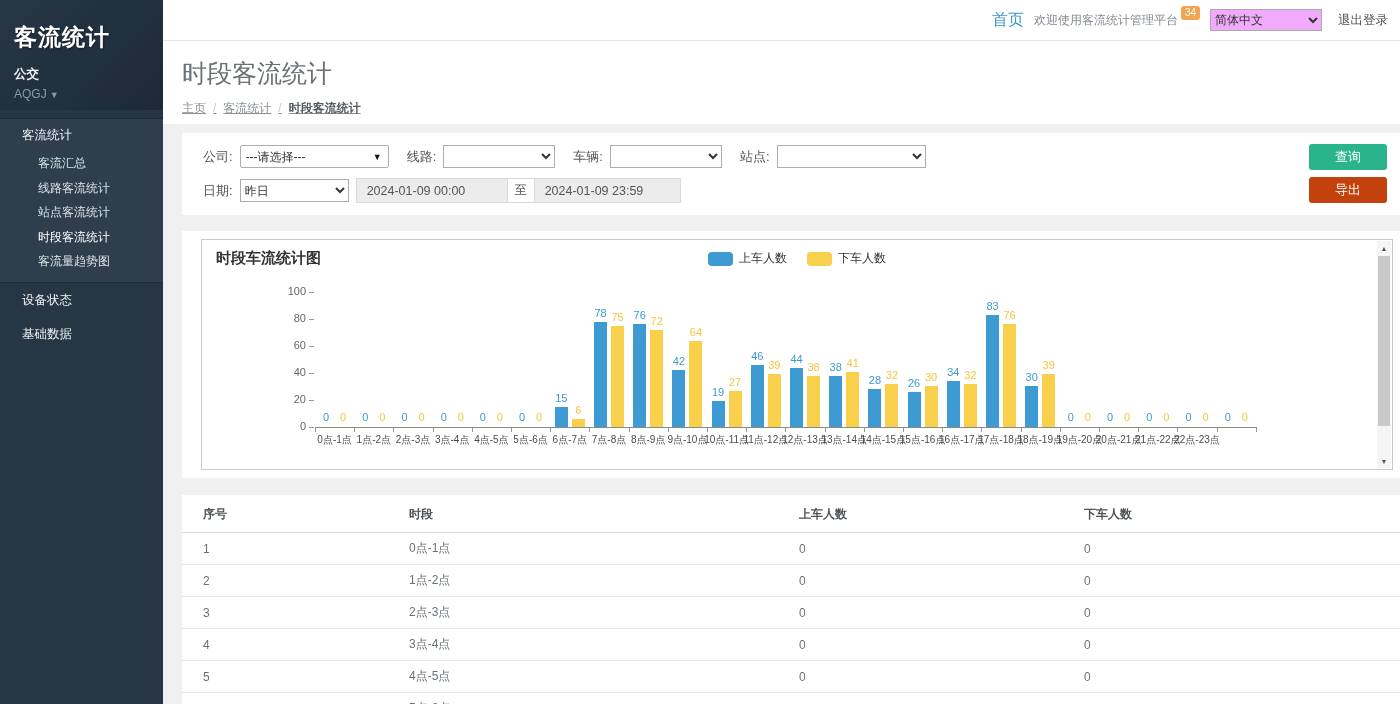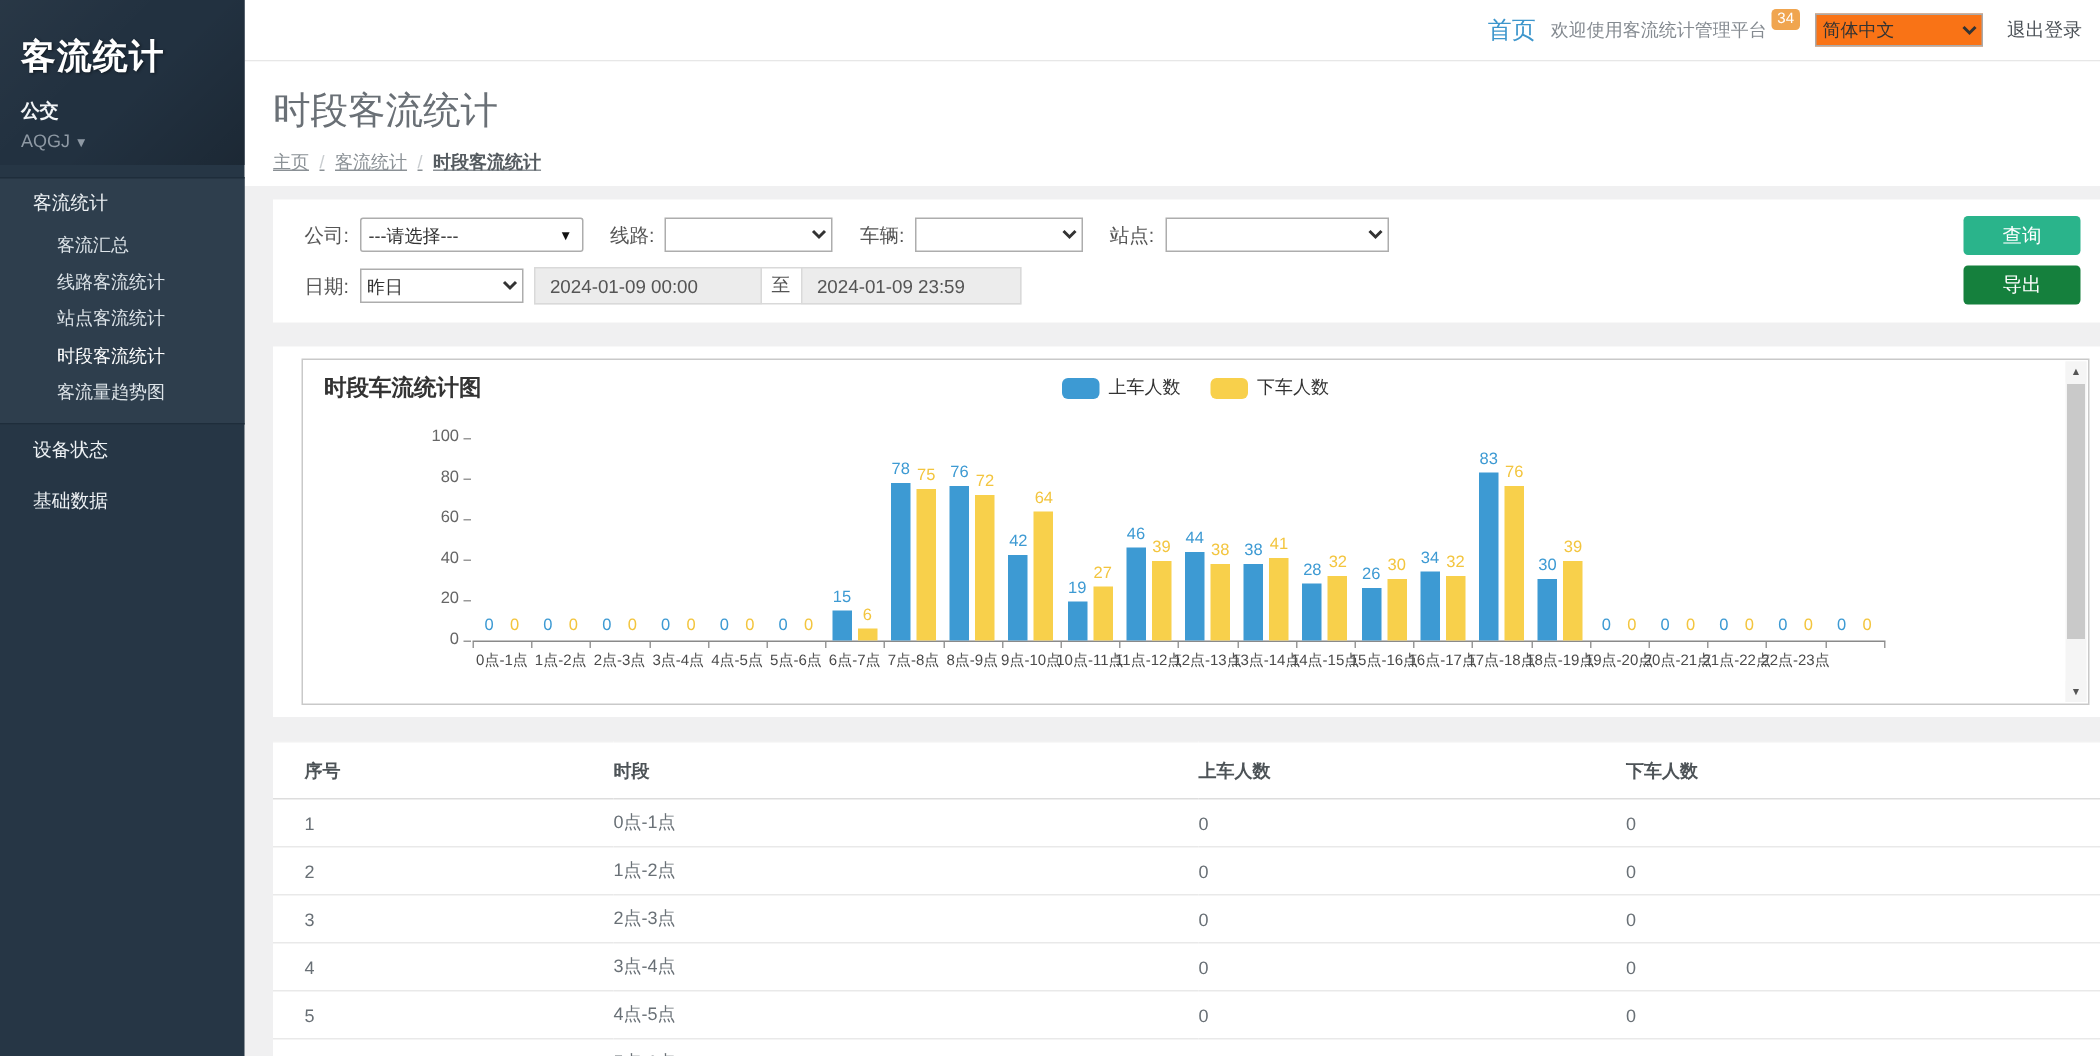--- a/index.html
+++ b/index.html
@@ -21,21 +21,21 @@
   .menu-section { height:32px; line-height:32px; padding-left:22px; font-size:12.5px; color:#eef2f5; cursor:pointer; }
   .submenu-item { height:24.5px; line-height:24.5px; padding-left:38px; font-size:12px; color:#dde4e9; cursor:pointer; white-space:nowrap; }
   .menu-item { height:34px; line-height:34px; padding-left:22px; font-size:12.5px; color:#eef2f5; cursor:pointer; }
 
   
   .main { position:absolute; left:163px; top:0; width:1237px; height:704px; }
   .topbar { height:41px; background:#fff; border-bottom:1px solid #e7e7e7; display:flex; align-items:center; justify-content:flex-end; padding-right:12px; }
   .home-link { font-size:16px; color:#3d96cc; margin-right:10px; cursor:pointer; }
   .welcome { font-size:12px; color:#848a90; }
   .badge { display:inline-block; background:#f0a54f; color:#fff; font-size:10px; line-height:10px; padding:2px 4px; border-radius:3px; transform:translateY(-7px); margin-left:3px; }
-  .lang-select { width:112px; height:22px; font-size:12px; color:#333; margin-left:10px; border:1px solid #aaa; background:#f97316; font-family:inherit; }
+  .lang-select { width:112px; height:22px; font-size:12px; color:#333; margin-left:10px; border:1px solid #aaa; background:#f0abfc; font-family:inherit; }
   .logout { font-size:12.5px; color:#4a5056; margin-left:16px; cursor:pointer; }
 
   .title-area { background:#fff; padding:16px 0 0 19px; height:83px; }
   .page-title { font-size:25px; font-weight:400; color:#6a7076; }
   .breadcrumb { margin-top:10px; font-size:12px; color:#8a9095;text-decoration:underline; }
   .crumb { color:#8a9095; cursor:pointer; }
   .crumb.current { color:#555b60; font-weight:bold; cursor:default; }
   .crumb-sep { color:#c9cdd0; padding:0 7px; }
 
   .content { position:absolute; left:0; top:124px; right:0; bottom:0; background:#f0f0f1; padding-left:19px; overflow:hidden; }
@@ -47,21 +47,21 @@
   .f-label { font-size:13px; color:#555; margin-right:7px; }
   .f-group { display:flex; align-items:center; margin-right:18px; }
   select.f-select { height:23px; font-size:12px; color:#333; border:1px solid #adadad; background:#fff; font-family:inherit; }
   .sel-wrap { position:relative; display:inline-block; }
   .sel-wrap select { appearance:none; -webkit-appearance:none; padding:0 20px 0 5px; border-radius:2px; }
   .sel-wrap .arrow { position:absolute; right:7px; top:50%; transform:translateY(-50%); font-size:9px; color:#111; pointer-events:none; }
   .date-input { height:25px; background:#ececec; border:1px solid #d9d9d9; color:#555; font-size:12.5px; padding-left:10px; display:flex; align-items:center; font-family:inherit; }
   .to-box { height:25px; width:26px; background:#fff; border:1px solid #d9d9d9; border-left:none; border-right:none; display:flex; align-items:center; justify-content:center; color:#555; font-size:12.5px; }
   .btn { position:absolute; right:13px; width:78px; height:26px; border:none; border-radius:3px; color:#fff; font-size:13px; cursor:pointer; font-family:Liberation Serif, serif; }
   .btn-query { top:11px; background:#2ab48b; }
-  .btn-export { top:44px; background:#15803d; }
+  .btn-export { top:44px; background:#c2410c; }
 
   
   .chart-card { background:#fff; width:1218px; margin-top:16px; padding:8px 0 8px 19px; }
   .chart-box { position:relative; width:1192px; height:231px; border:1px solid #c9c9c9; background:#fff; }
   .chart-title { position:absolute; left:14px; top:9px; font-size:15px; font-weight:bold; color:#333; }
   .legend { position:absolute; top:10px; left:50%; transform:translateX(-50%); display:flex; align-items:center; }
   .legend-item { display:flex; align-items:center; margin:0 10px; cursor:pointer; }
   .legend-swatch { width:25px; height:14px; border-radius:4px; margin-right:6px; }
   .plot { position:absolute; left:0; top:0; right:0; bottom:0; }
   .bar { position:absolute; width:13px; }

